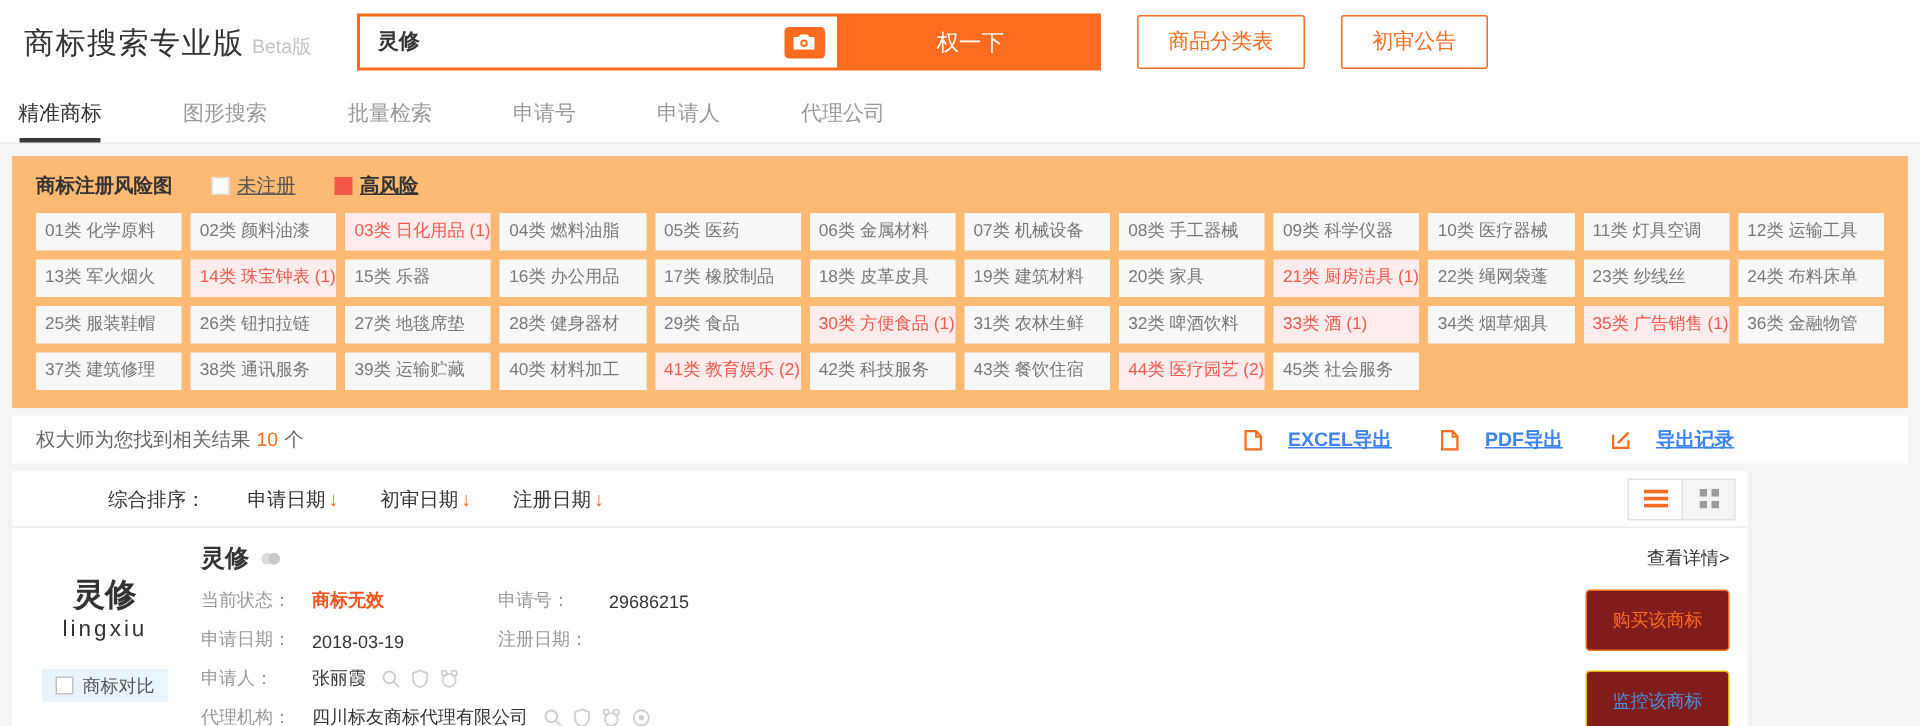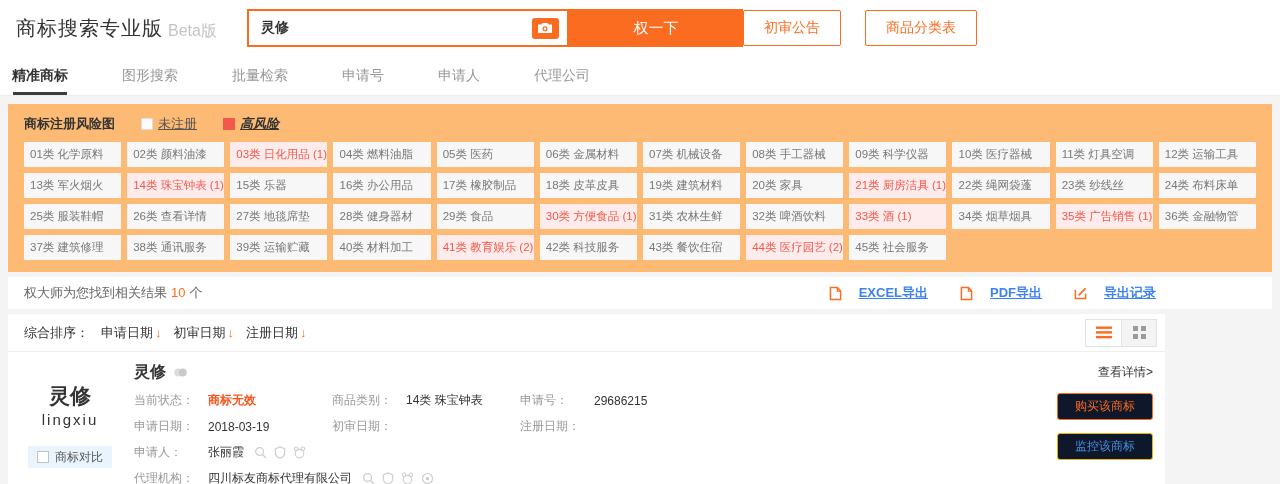--- a/index.html
+++ b/index.html
@@ -2,91 +2,91 @@
 <html><head>
 <meta charset="utf-8">
 <style>
   * { margin:0; padding:0; box-sizing:border-box; }
   html,body { width:1280px; height:484px; overflow:hidden; }
   body { background:#f4f4f4; font-family:"Liberation Sans","DejaVu Sans",sans-serif; color:#333; font-size:12px; }
 
   
   .header { height:56px; background:#fff; display:flex; align-items:center; padding:0 16px; }
   .logo { font-size:20px; font-weight:normal; color:#333; letter-spacing:1px; }
-  .beta { font-size:16px; color:#c4c4c4; margin-left:5px; margin-top:6px; }
+  .beta { font-size:13px; color:#c4c4c4; margin-left:5px; margin-top:6px; }
   .search-wrap { display:flex; margin-left:30px; height:38px; }
   .search-box { width:322px; border:2px solid #fb6c21; background:#fff; display:flex; align-items:center; padding:0 8px 0 12px; }
   .search-input { flex:1; border:none; outline:none; font-size:14px; font-weight:bold; color:#333; font-family:inherit; background:transparent; }
   .camera-btn { width:27px; height:21px; background:#fb6c21; border-radius:3px; display:flex; align-items:center; justify-content:center; cursor:pointer; flex-shrink:0; }
   .search-btn { width:174px; background:#fb6c21; color:#fff; font-size:15px; border:none; cursor:pointer; font-family:inherit; }
   .nav-btn { height:36px; padding:0 20px; border:1px solid #fb6c21; color:#fb6c21; background:#fff; font-size:14px; border-radius:2px; cursor:pointer; font-family:inherit; }
   .nav-btn.first { margin-left:24px; }
   .nav-btn + .nav-btn { margin-left:24px; }
 
   
   .tabbar { height:40px; background:#fff; border-bottom:1px solid #ececec; display:flex; align-items:stretch; padding:0 12px; gap:54px; }
   .tab { font-size:14px; color:#999; line-height:38px; position:relative; cursor:pointer; white-space:nowrap; }
-  .tab.active { color:#333; font-weight:bold; }
+  .tab.active { color:#333; font-weight:normal; }
   .tab.active::after { content:""; position:absolute; left:1px; right:1px; bottom:0; height:3px; background:#3c3c3c; }
 
   .page { padding:8px; }
 
   
   .panel { background:#fdba74; }
   .risk-head { display:flex; align-items:center; padding:11px 16px 9px; }
   .risk-title { font-size:13px; font-weight:bold; color:#333; }
   .legend-item { display:flex; align-items:center; gap:5px; margin-left:26px; font-size:13px; }
   .sq { width:12px; height:12px; display:inline-block; }
   .sq.empty { background:#fcfcfc; border:1px solid #ddd; }
   .sq.red { background:#f2594b; }
   .legend-label { text-decoration:underline; color:#555; cursor:pointer; }
-  .legend-label.strong { color:#333; font-weight:bold;font-style:italic; }
+  .legend-label.strong { color:#333; font-weight:bold; }
   .class-grid { display:grid; grid-template-columns:repeat(12,1fr); gap:6px; padding:0 16px 12px; }
   .chip { height:25px; line-height:25px; background:#f7f7f7; color:#787878; font-size:11.5px; padding:0 6px; white-space:nowrap; overflow:hidden; cursor:pointer; }
   .chip.hot { background:#fdeceb; color:#f2594b; }
 
   
   .results-bar { display:flex; align-items:center; justify-content:space-between; background:#fff; margin-top:5px; height:32px; padding:0 16px; font-size:13px; color:#666; }
   .count { color:#fb6c21; margin:0 4px; }
   .exports { display:flex; gap:32px; padding-right:100px; }
   .export-link { color:#3b82f6; font-weight:bold; text-decoration:underline; display:flex; align-items:center; gap:17px; font-size:13px; cursor:pointer; }
 
   
   .card { background:#fff; margin-top:5px; width:1157px; height:179px; overflow:hidden; }
   .sort-row { display:flex; align-items:center; justify-content:space-between; height:38px; border-bottom:1px solid #eee; padding:0 8px 0 16px; }
-  .sort-left { display:flex; gap:12px; font-size:13px; color:#333; align-items:center; }
+  .sort-left { display:flex; gap:28px; font-size:13px; color:#333; align-items:center;margin-left:48px; }
   .sort-opt { cursor:pointer; }
   .arrow { color:#fb6c21; font-weight:bold; margin-left:2px; }
   .toggles { display:flex; border:1px solid #e2e2e2; }
   .toggle { width:35px; height:26px; display:flex; align-items:center; justify-content:center; cursor:pointer; }
   .toggle.list { background:#fff; }
   .toggle.grid { background:#f4f4f4; border-left:1px solid #e2e2e2; }
 
   .result { display:flex; padding:8px 8px 0 12px; }
   .brand-col { width:100px; text-align:center; flex-shrink:0; }
   .brand-cn { font-size:21px; font-weight:bold; margin-top:22px; color:#333; }
   .brand-en { font-size:15px; letter-spacing:2px; margin-top:1px; color:#333; }
   .compare { margin-top:18px; background:#e9f4fd; height:22px; display:inline-flex; align-items:center; gap:6px; padding:0 9px; font-size:12px; color:#555; cursor:pointer; }
   .cb { width:12px; height:12px; background:#fff; border:1px solid #c2c2c2; display:inline-block; }
 
   .main-col { flex:1; padding-left:14px; min-width:0; }
   .title-row { display:flex; align-items:center; gap:7px; margin-top:2px; }
   .tm-title { font-size:16px; font-weight:bold; color:#333; }
   .drow { display:flex; margin-top:9px; font-size:12px; align-items:center; }
   .cell { display:flex; align-items:center; }
-  .cell.c1 { width:198px; }
+  .cell.c1 { width:198px;align-items:flex-end; }
   .cell.c2 { width:188px; }
   .lab { color:#999; min-width:64px; white-space:nowrap; }
   .val { color:#333; white-space:nowrap;margin-left:10px; }
   .val.invalid { color:#fa541c; font-weight:bold; }
   .icon-set { display:flex; gap:7px; margin-left:10px; align-items:center; }
 
   .actions-col { width:150px; flex-shrink:0; display:flex; flex-direction:column; align-items:flex-end; padding-right:4px; }
   .detail-link { font-size:12px; color:#333; cursor:pointer; margin-top:4px; }
-  .act-btn { width:96px; height:27px; background:#0f172a; font-size:12px; border-radius:3px; cursor:pointer; font-family:inherit; }
+  .act-btn { width:96px; height:41px; background:#7f1d1d; font-size:12px; border-radius:3px; cursor:pointer; font-family:inherit; }
   .act-btn.buy { border:1px solid #fb6c21; color:#fb6c21; margin-top:12px; }
   .act-btn.monitor { border:1px solid #eab308; color:#4a90e2; margin-top:13px; }
 </style>
 </head>
 <body>
 
 <div class="header">
   <span class="logo">商标搜索专业版</span>
   <span class="beta">Beta版</span>
   <div class="search-wrap">
@@ -95,22 +95,22 @@
       <span class="camera-btn">
         <svg width="16" height="12" viewBox="0 0 16 12">
           <path d="M1 2.6h3.3L5.6 1h4.8l1.3 1.6H15V11H1z" fill="#fff"></path>
           <circle cx="8" cy="6.8" r="2.5" fill="#fb6c21"></circle>
           <circle cx="8" cy="6.8" r="1.2" fill="#fff"></circle>
         </svg>
       </span>
     </div>
     <button class="search-btn">权一下</button>
   </div>
+  <button class="nav-btn first">商品分类表</button>
   <button class="nav-btn">初审公告</button>
-  <button class="nav-btn first">商品分类表</button>
 </div>
 
 <div class="tabbar">
   <div class="tab active">精准商标</div>
   <div class="tab">图形搜索</div>
   <div class="tab">批量检索</div>
   <div class="tab">申请号</div>
   <div class="tab">申请人</div>
   <div class="tab">代理公司</div>
 </div>
@@ -148,21 +148,21 @@
         <div class="chip">16类 办公用品</div>
         <div class="chip">17类 橡胶制品</div>
         <div class="chip">18类 皮革皮具</div>
         <div class="chip">19类 建筑材料</div>
         <div class="chip">20类 家具</div>
         <div class="chip hot">21类 厨房洁具 (1)</div>
         <div class="chip">22类 绳网袋蓬</div>
         <div class="chip">23类 纱线丝</div>
         <div class="chip">24类 布料床单</div>
         <div class="chip">25类 服装鞋帽</div>
-        <div class="chip">26类 查看详情</div>
+        <div class="chip">26类 钮扣拉链</div>
         <div class="chip">27类 地毯席垫</div>
         <div class="chip">28类 健身器材</div>
         <div class="chip">29类 食品</div>
         <div class="chip hot">30类 方便食品 (1)</div>
         <div class="chip">31类 农林生鲜</div>
         <div class="chip">32类 啤酒饮料</div>
         <div class="chip hot">33类 酒 (1)</div>
         <div class="chip">34类 烟草烟具</div>
         <div class="chip hot">35类 广告销售 (1)</div>
         <div class="chip">36类 金融物管</div>
@@ -251,38 +251,30 @@
           <svg width="15" height="11" viewBox="0 0 16 12">
               <circle cx="5.5" cy="6" r="4.3" fill="#dcdcdc"></circle>
               <circle cx="10.5" cy="6" r="4.3" fill="#c9c9c9"></circle>
             </svg>
         </div>
         <div class="drow">
           <span class="cell c1">
               <span class="lab">当前状态：</span>
               <span class="val invalid">商标无效</span>
             </span>
-          <span class="cell c2">
-              <span class="lab">商品类别：</span>
-              <span class="val">14类 珠宝钟表</span>
-            </span>
           <span class="cell">
               <span class="lab">申请号：</span>
               <span class="val">29686215</span>
             </span>
         </div>
         <div class="drow">
           <span class="cell c1">
               <span class="lab">申请日期：</span>
               <span class="val">2018-03-19</span>
             </span>
-          <span class="cell c2">
-              <span class="lab">初审日期：</span>
-              <span class="val"></span>
-            </span>
           <span class="cell">
               <span class="lab">注册日期：</span>
               <span class="val"></span>
             </span>
         </div>
         <div class="drow">
           <span class="lab">申请人：</span>
           <span class="val">张丽霞</span>
           <span class="icon-set">
             <svg width="13" height="13" viewBox="0 0 14 14">

